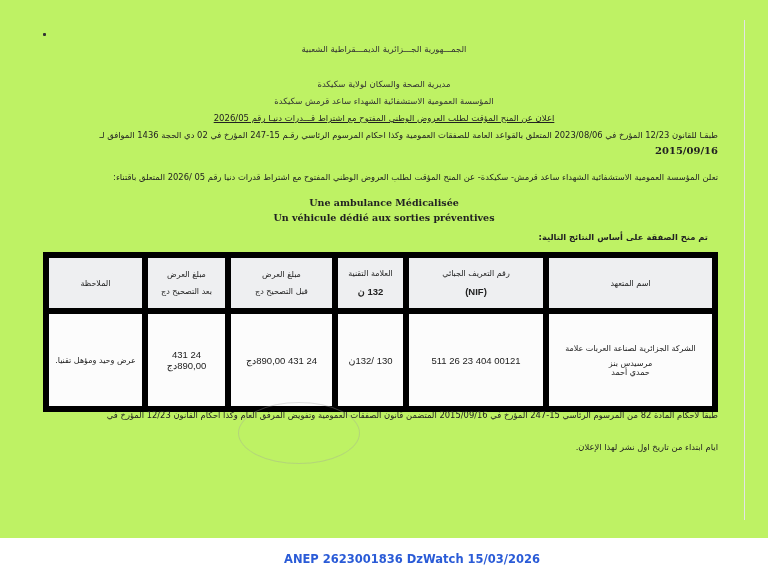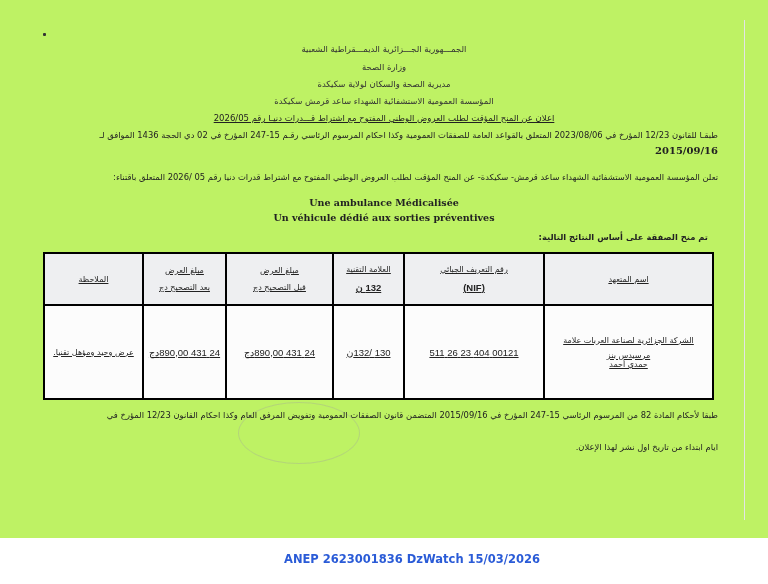--- a/index.html
+++ b/index.html
@@ -12,39 +12,38 @@
   .center { text-align:center; left:0; width:768px; }
   .hdr { font-size:8.5px; color:#333; }
   .u { text-decoration:underline; }
   .b { font-family:"DejaVu Serif", serif; font-weight:bold; }
   .para { font-size:8.4px; color:#222; right:50px; width:680px; text-align:right; }
   .fr { position:absolute; left:0; width:768px; text-align:center; font-family:"DejaVu Serif", serif;
         font-weight:bold; font-size:9.5px; color:#222; }
   table.res { position:absolute; left:43px; top:252px; width:669px; height:142px;
               border-collapse:collapse; direction:rtl; table-layout:fixed;
               font-family:"DejaVu Sans", sans-serif; font-size:8px; color:#222; }
-  table.res td, table.res th { border:2px solid #000000; text-align:center; vertical-align:middle; padding:2px 4px; font-weight:normal;text-decoration:underline; }
+  table.res td, table.res th { border:6px solid #000000; text-align:center; vertical-align:middle; padding:2px 4px; font-weight:normal; }
   table.res thead th { background:#eeeff1; height:46px; }
   table.res tbody td { height:88px; background:#fcfcfc; }
   .num { font-family:"Liberation Sans", sans-serif; font-weight:bold; font-size:9.5px; }
   .sub { display:block; margin-top:8px; }
   .footer { position:absolute; left:0; top:552px; width:768px; text-align:center;
             font-family:"DejaVu Sans", sans-serif; font-weight:bold; font-size:11.5px; color:#2a5bd7;margin-left:28px; }
   .stamp { position:absolute; left:238px; top:402px; width:120px; height:60px; border:1px solid #a0a0a0;
            border-radius:50%; opacity:.35; }
 </style>
 </head>
 <body>
 
 <div class="page">
   <div class="margin-line"></div>
   <div class="speck" style="left:43px;top:33px;"></div>
 
   <div class="ar center hdr" style="top:44px;">الجمـــهورية الجـــزائرية الديمـــقراطية الشعبية</div>
-  <div class="ar center hdr" style="top:62px;">وزارة الصحة</div>
   <div class="ar center hdr" style="top:79px;">مديرية الصحة والسكان لولاية سكيكدة</div>
   <div class="ar center hdr" style="top:96px;">المؤسسة العمومية الاستشفائية الشهداء ساعد قرمش سكيكدة</div>
   <div class="ar center hdr u" style="top:113px;color:#222;">اعلان عن المنح المؤقت لطلب العروض الوطني المفتوح مع اشتراط قـــدرات دنيـا رقم 2026/05</div>
 
   <div class="ar para" style="top:130px;">طبقـا للقانون 12/23  المؤرخ في 2023/08/06 المتعلق بالقواعد العامة للصفقات العمومية وكذا احكام المرسوم الرئاسي رقـم 15-247 المؤرخ في 02 دي الحجة 1436 الموافق لـ</div>
   <div class="ar para b" style="top:145px;font-size:10px;">2015/09/16</div>
 
   <div class="ar para" style="top:172px;">تعلن المؤسسة العمومية الاستشفائية الشهداء ساعد قرمش-  سكيكدة-  عن المنح المؤقت لطلب العروض الوطني  المفتوح مع اشتراط قدرات دنيا رقم 05 /2026  المتعلق باقتناء:</div>
 
   <div class="fr" style="top:197px;">Une ambulance Médicalisée</div>

